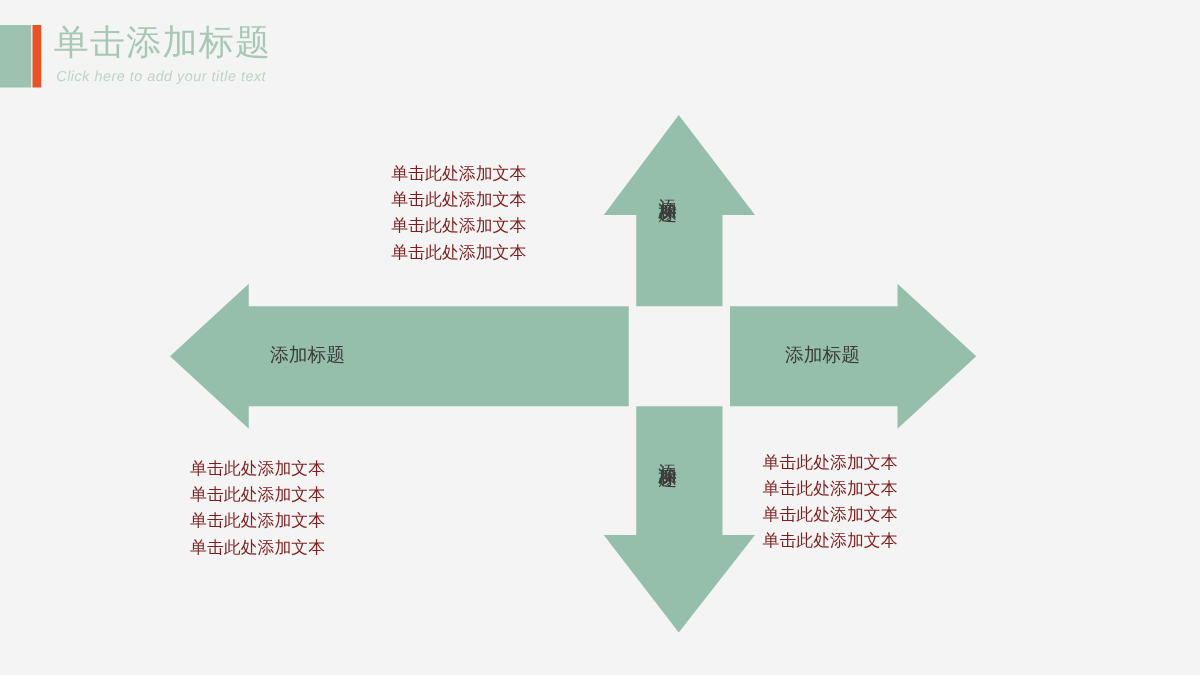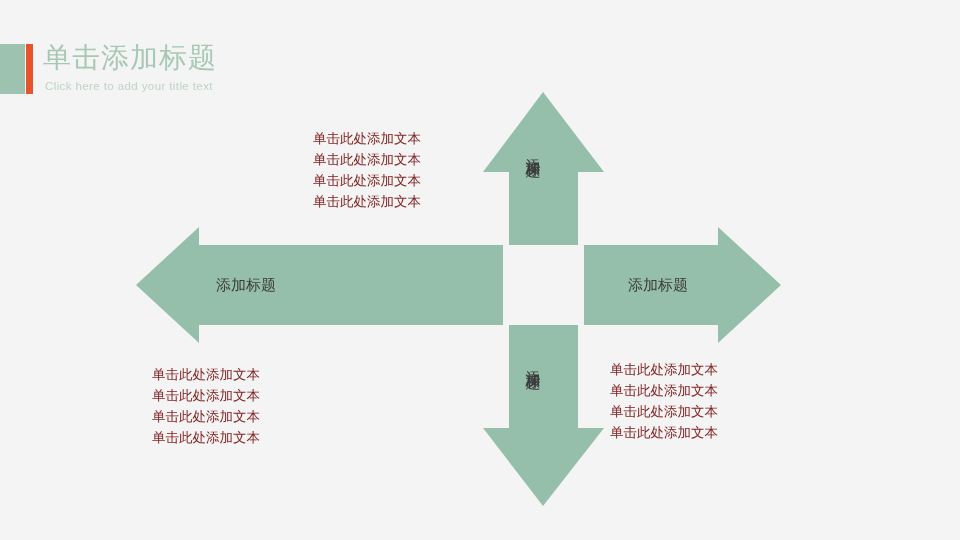--- a/index.html
+++ b/index.html
@@ -17,21 +17,21 @@
     position: relative;
     width: 960px;
     height: 540px;
     background: #f4f4f4;
   }
 
   
   #title-block {
     position: absolute;
     left: 0;
-    top: 44px;
+    top: 20px;
     width: 420px;
     height: 56px;
   }
   #title-swatch-green {
     position: absolute;
     left: 0;
     top: 0;
     width: 25px;
     height: 50px;
     background: #9ec2b0;
@@ -57,20 +57,21 @@
   }
   #subtitle-text {
     position: absolute;
     left: 45px;
     top: 35px;
     font-size: 11.5px;
     line-height: 15px;
     letter-spacing: 0.4px;
     color: #bcd4c5;
     white-space: nowrap;
+    font-style: italic;
   }
 
   
   #diagram {
     position: absolute;
     left: 0;
     top: 0;
     width: 960px;
     height: 380px;
   }

